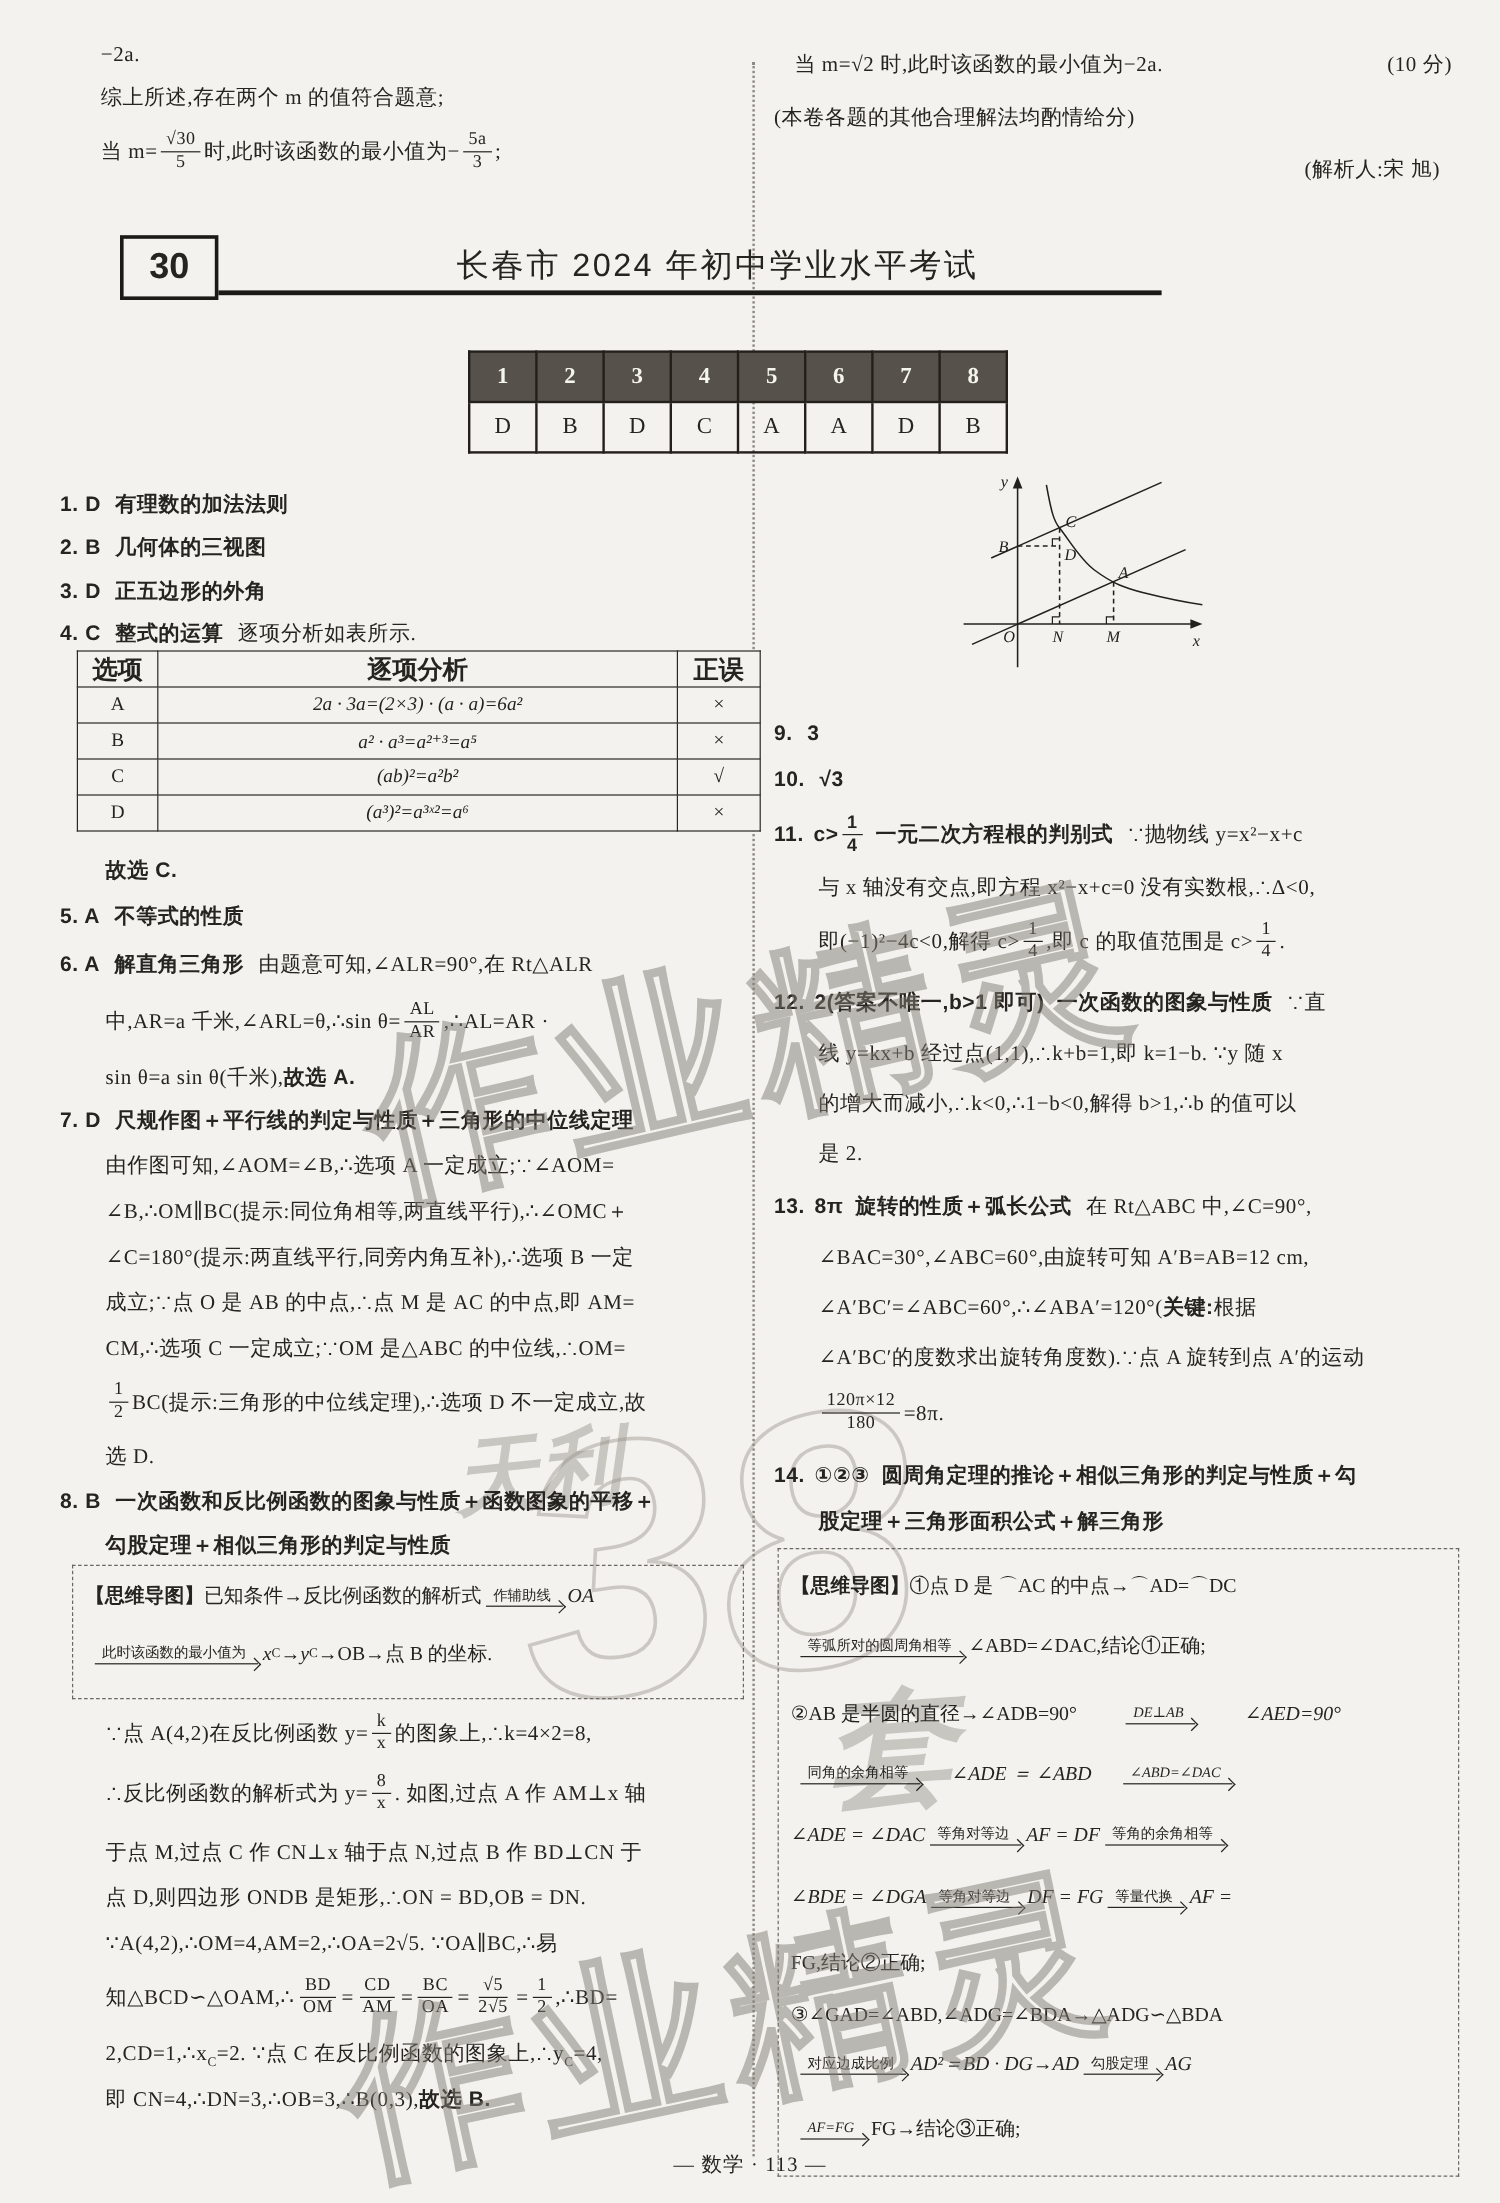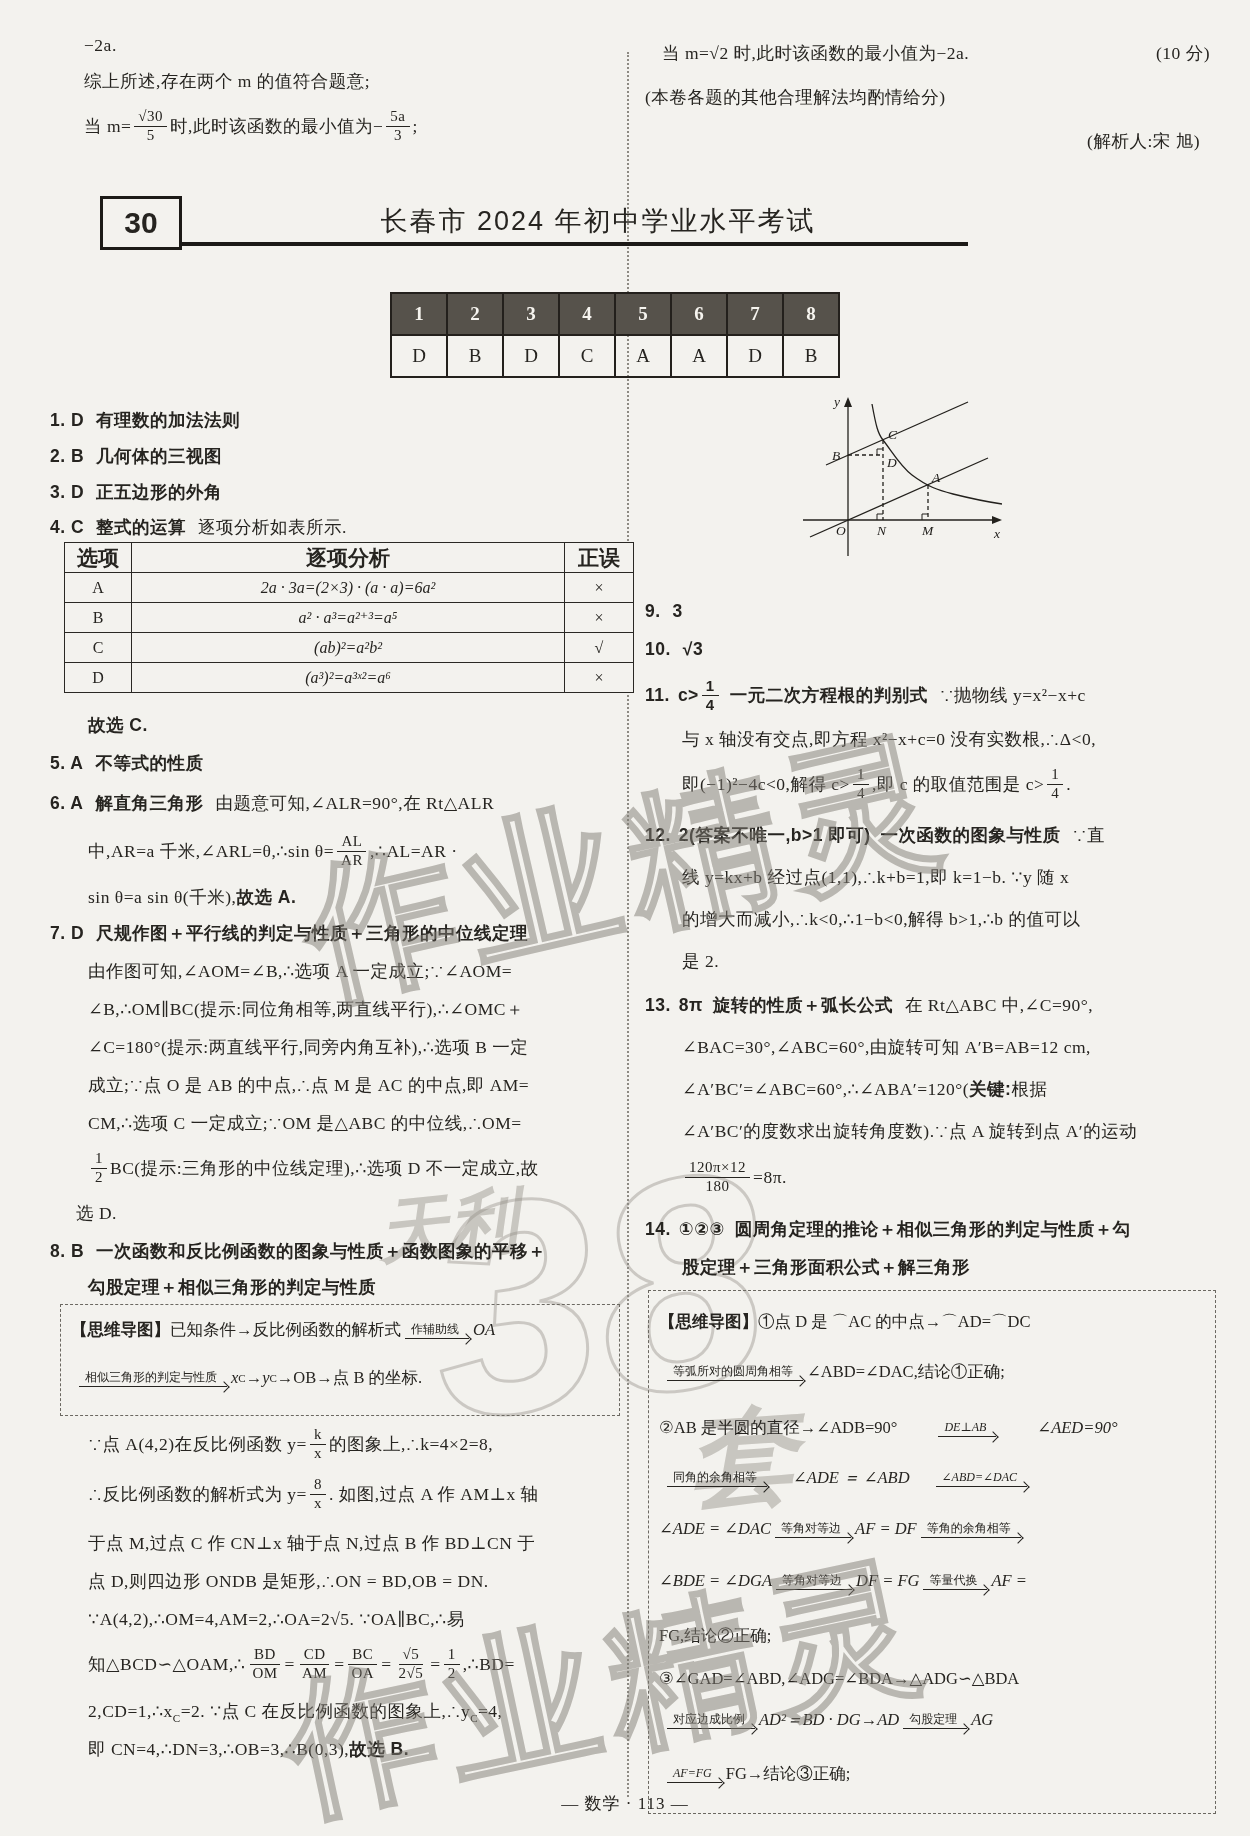--- a/index.html
+++ b/index.html
@@ -167,37 +167,37 @@
 <div class="ln" style="left:88px;top:1034px;"><span>∠C=180°(提示:两直线平行,同旁内角互补),∴选项 B 一定</span></div>
 <div class="ln" style="left:88px;top:1072px;"><span>成立;∵点 O 是 AB 的中点,∴点 M 是 AC 的中点,即 AM=</span></div>
 <div class="ln" style="left:88px;top:1110px;"><span>CM,∴选项 C 一定成立;∵OM 是△ABC 的中位线,∴OM=</span></div>
 <div class="ln flexln" style="left:88px;top:1142px;height:52px;">
   <span class="frac">
       <span class="fn">1</span>
       <span class="fd">2</span>
     </span>
   <span>BC(提示:三角形的中位线定理),∴选项 D 不一定成立,故</span>
 </div>
-<div class="ln" style="left:76px;top:1200px;"><span>选 D.</span></div>
+<div class="ln" style="left:88px;top:1200px;"><span>选 D.</span></div>
 
 <div class="ln" style="left:50px;top:1238px;"><span class="qnum">8. B</span><span class="topic" style="margin-right:0;">一次函数和反比例函数的图象与性质＋函数图象的平移＋</span></div>
 <div class="ln topic" style="left:88px;top:1274px;"><span>勾股定理＋相似三角形的判定与性质</span></div>
 
 <div class="mapbox" style="left:60px;top:1304px;width:558px;height:110px;">
   <div class="mline flexln" style="left:10px;top:14px;">
     <span class="b">【思维导图】</span>
       <span>已知条件→反比例函数的解析式</span>
     <span class="larrow">
         <span class="lbl">作辅助线</span>
       </span>
     <span class="mexpr">OA</span>
   </div>
   <div class="mline flexln" style="left:14px;top:62px;">
     <span class="larrow">
-        <span class="lbl">相似三角形的判定与性质</span>
+        <span class="lbl">此时该函数的最小值为</span>
       </span>
     <span class="mexpr">x</span>
       <sub>C</sub>
       <span class="mexpr">→y</span>
       <sub>C</sub>
       <span>→OB→点 B 的坐标.</span>
   </div>
 </div>
 
 <div class="ln flexln" style="left:88px;top:1420px;height:48px;">

